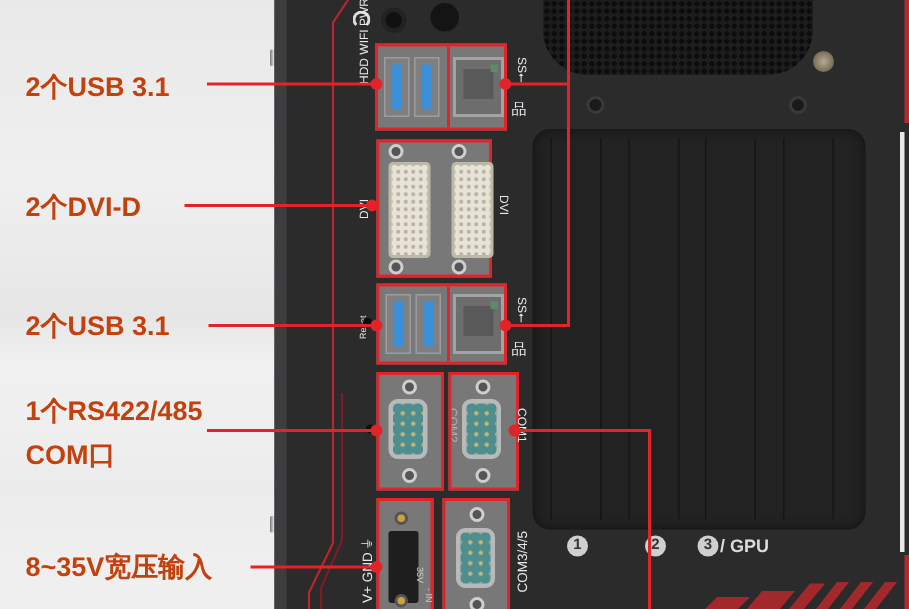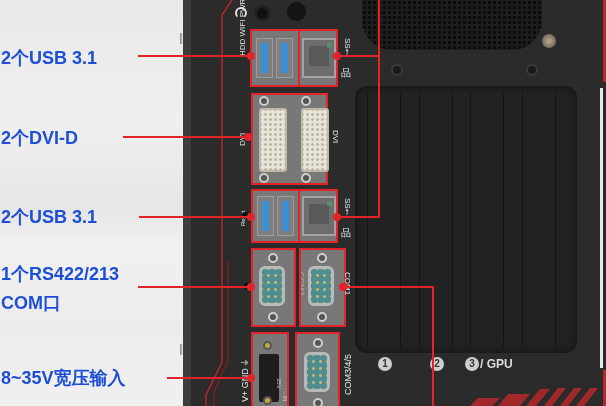--- a/index.html
+++ b/index.html
@@ -3,21 +3,21 @@
 <meta charset="utf-8">
 <style>
   html, body { margin:0; padding:0; }
   body { width:606px; height:406px; position:relative; overflow:hidden;
          font-family:"Liberation Sans", "DejaVu Sans", sans-serif; }
   .bg-left { position:absolute; left:0; top:0; width:184px; height:406px;
              background:linear-gradient(180deg,#e9e9e9 0%,#efefef 30%,#e6e6e6 52%,#f1f1f1 60%,#ececec 80%,#f0f0f0 100%); }
   .panel { position:absolute; left:183px; top:0; width:423px; height:406px; background:#2b2b2c; }
   .panel-edge { position:absolute; left:183px; top:0; width:8px; height:406px; background:#3d3d3e; }
   .side-screw { position:absolute; width:5px; height:11px; background:linear-gradient(90deg,#777,#ddd,#888); border-radius:1px; }
-  .label { position:absolute; left:1px; font-weight:bold; font-size:18px; line-height:22px; color:#1d4ed8; white-space:nowrap; }
+  .label { position:absolute; left:17px; font-weight:bold; font-size:18px; line-height:22px; color:#c2410c; white-space:nowrap; }
   .overlay { position:absolute; left:0; top:0; }
   .pbox { position:absolute; border:2px solid #e2242a; background:rgba(150,150,150,0.72); box-sizing:border-box; }
   .divider { position:absolute; top:0; bottom:0; width:2px; background:#e2242a; }
   .usb { position:absolute; width:17px; height:40px; background:#7f7f7f; border:1px solid #9c9c9c; box-sizing:border-box; }
   .usb i { position:absolute; left:4px; top:4px; width:7px; height:30px; background:#3b8fd6; display:block; }
   .rj45 { position:absolute; width:34px; height:40px; background:#6d6d6d; border:2px solid #a3a3a3; box-sizing:border-box; }
   .rj45 i { position:absolute; left:5px; top:6px; width:20px; height:20px; background:#595959; display:block; }
   .rj45 b { position:absolute; right:2px; top:3px; width:5px; height:5px; background:#5d8a6c; display:block; }
   .dvi { position:absolute; width:28px; height:64px; background:#e7e3d6; border:2px solid #bdb8a8; border-radius:3px; box-sizing:border-box;
          background-image:radial-gradient(circle,#b8b2a0 1.2px,transparent 1.5px); background-size:5px 5px; background-position:2px 2px; }
@@ -190,15 +190,15 @@
     <circle cx="251" cy="378" r="4"></circle>
     <circle cx="337" cy="56" r="4"></circle>
     <circle cx="337" cy="217" r="4"></circle>
     <circle cx="343" cy="287" r="4"></circle>
   </g>
 </svg>
 
 <div class="label" style="top:47px">2个USB 3.1</div>
 <div class="label" style="top:127px">2个DVI-D</div>
 <div class="label" style="top:206px">2个USB 3.1</div>
-<div class="label" style="top:263px">1个RS422/213</div>
+<div class="label" style="top:263px">1个RS422/485</div>
 <div class="label" style="top:292px">COM口</div>
 <div class="label" style="top:367px">8~35V宽压输入</div>
 
 </body></html>

